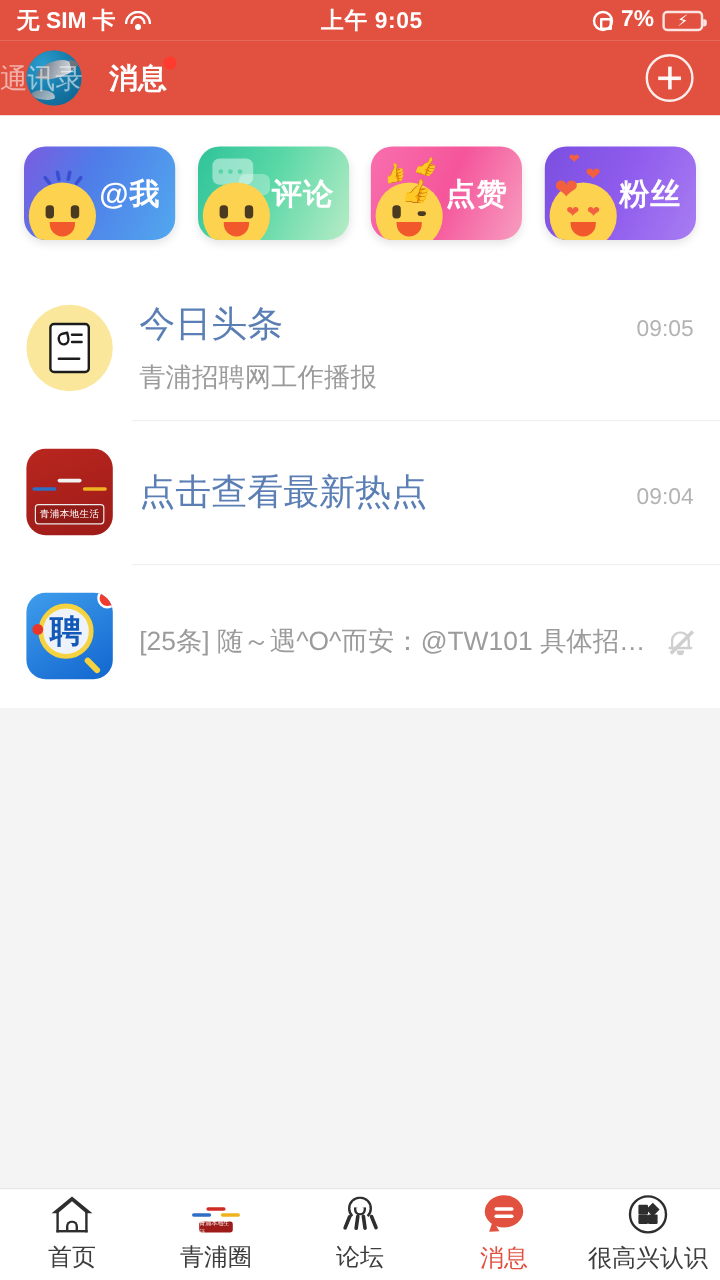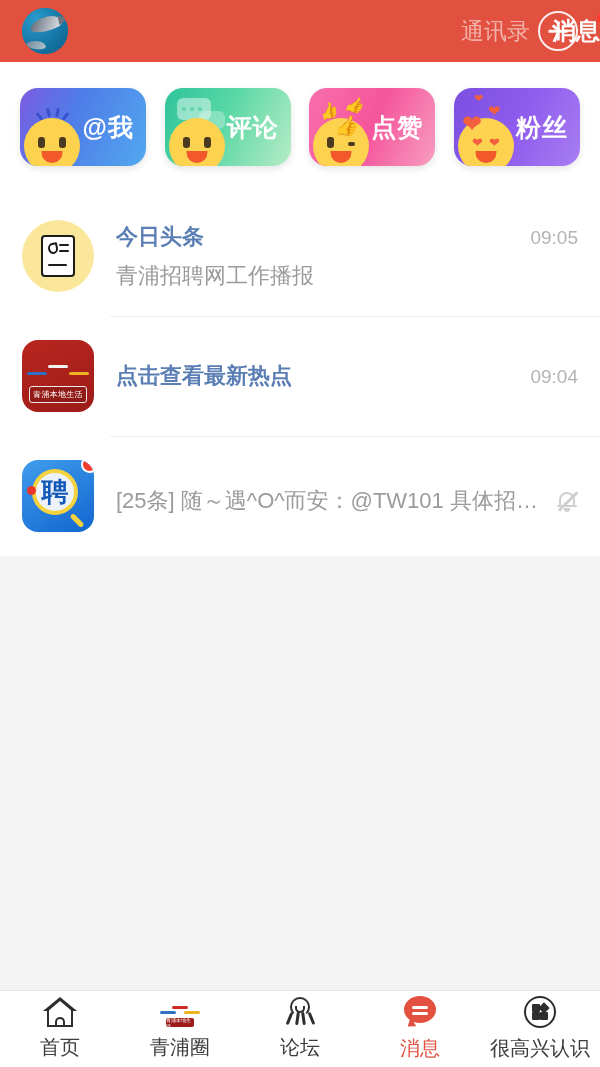--- a/index.html
+++ b/index.html
@@ -56,21 +56,21 @@
     background: linear-gradient(120deg,#5d6670 0%, #9aa3ad 45%, #e6eaee 100%);
     border-radius: 60% 40% 55% 45% / 70% 60% 40% 30%; transform: rotate(-12deg); }
   .avatar .shark1::after { content:""; position:absolute; right:-6px; top:1px;
     border-left: 9px solid #6b747e; border-top: 5px solid transparent;
     border-bottom: 5px solid transparent; }
   .avatar .shark2 { position: absolute; left: 4px; bottom: 5px; width: 20px; height: 8px;
     background: linear-gradient(120deg,#7d868f,#cfd6dc); border-radius: 60% 40% 50% 50% / 70% 60% 40% 30%;
     transform: rotate(8deg); opacity: .85; }
   .navtabs {
     position: absolute; left: 0; right: 0; top: 0; bottom: 0;
-    display: flex; align-items: center; justify-content: flex-end; gap: 22px;
+    display: flex; align-items: center; justify-content: flex-start; gap: 22px;
     pointer-events: none;
   }
   .navtab { pointer-events: auto; font-size: 23px; color: rgba(255,255,255,.55); position: relative; }
   .navtab.active { color: #fff; font-weight: bold; font-size: 24px; }
   .navtab .badge {
     position: absolute; right: -8px; top: -2px; width: 11px; height: 11px;
     border-radius: 50%; background: #ff3b30;
   }
   .plusbtn {
     margin-left: auto; width: 40px; height: 40px; border: 2px solid rgba(255,255,255,.9);
@@ -134,21 +134,21 @@
   .row { display: flex; align-items: center; padding: 0 22px; height: 120px;
     position: relative; }
   .row + .row::before {
     content: ""; position: absolute; left: 110px; right: 0; top: 0; height: 1px;
     background: #f0f0f0;
   }
   .row-icon { width: 72px; height: 72px; flex: 0 0 auto; margin-right: 22px;
     position: relative; }
   .row-body { flex: 1 1 auto; min-width: 0; }
   .row-top { display: flex; align-items: baseline; }
-  .row-title { font-size: 22px; color: #5b7fb4; font-weight: 700;
+  .row-title { font-size: 30px; color: #5b7fb4; font-weight: 400;
     white-space: nowrap; overflow: hidden; text-overflow: ellipsis; }
   .row-time { margin-left: auto; font-size: 19px; color: #b3b3b3; padding-left: 14px;
     flex: 0 0 auto; }
   .row-bottom { display: flex; align-items: center; margin-top: 9px; }
   .row-sub { font-size: 22px; color: #9b9b9b; white-space: nowrap;
     overflow: hidden; text-overflow: ellipsis; }
   .mute { margin-left: auto; padding-left: 12px; flex: 0 0 auto; }
 
   
   .ic-news { border-radius: 50%; background: #fbe79c;
@@ -271,20 +271,38 @@
   .i-grid i.g1 { left: 6px; top: 6px; border-radius: 1px; }
   .i-grid i.g2 { right: 6px; top: 6px; transform: rotate(45deg); }
   .i-grid i.g3 { left: 6px; bottom: 6px; border-radius: 1px; }
   .i-grid i.g4 { right: 6px; bottom: 6px; border-radius: 1px; }
 </style>
 </head>
 <body>
 
 <div id="app">
 
+  <div class="statusbar">
+    <div class="sb-left">
+      <span>无 SIM 卡</span>
+      <span class="wifi">
+        <i class="w1"></i>
+          <i class="w2"></i>
+          <span class="dot"></span>
+      </span>
+    </div>
+    <div class="time">上午 9:05</div>
+    <div class="sb-right">
+      <span class="rotlock"></span>
+      <span>7%</span>
+      <span class="battery">
+        <span class="bolt">⚡</span>
+      </span>
+    </div>
+  </div>
 
   <div class="navbar">
     <div class="avatar">
       <span class="water"></span>
         <span class="shark1"></span>
         <span class="shark2"></span>
     </div>
     <div class="navtabs">
       <span class="navtab">通讯录</span>
       <span class="navtab active">

